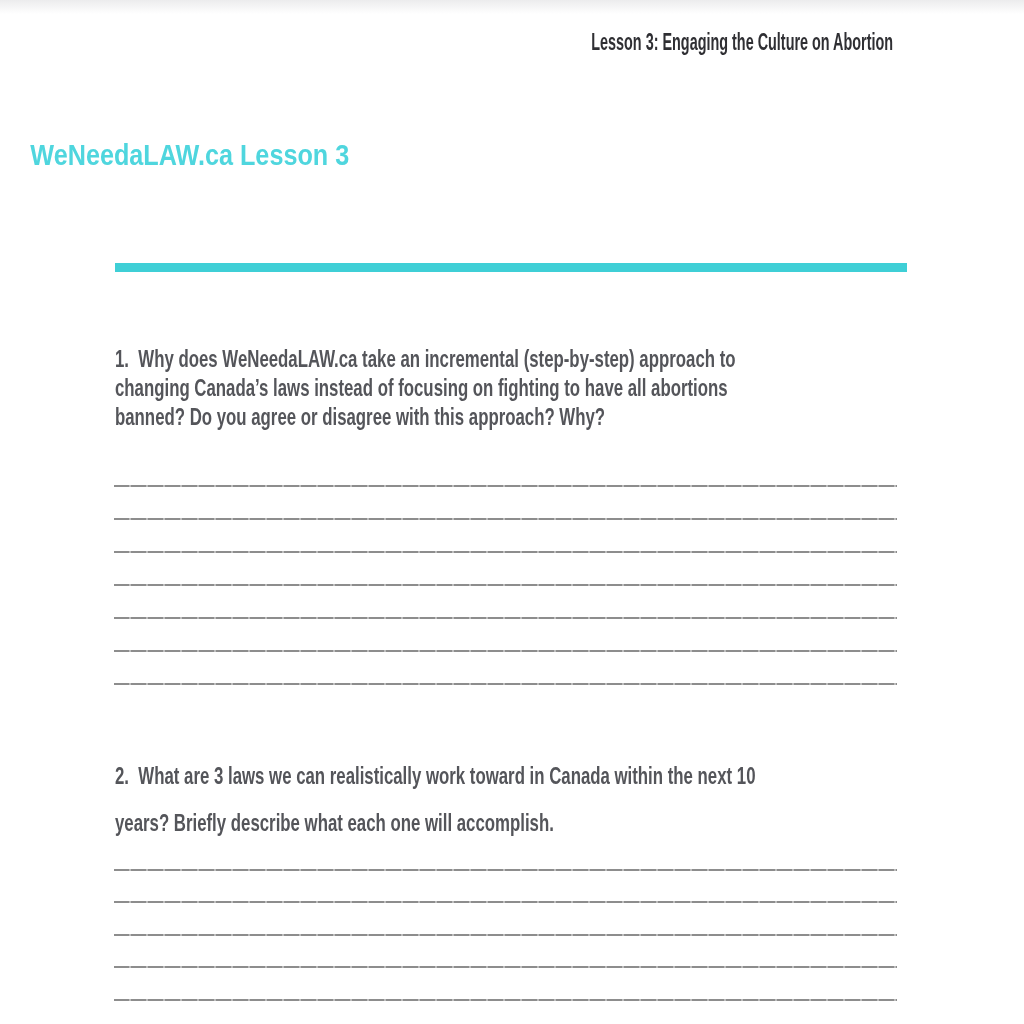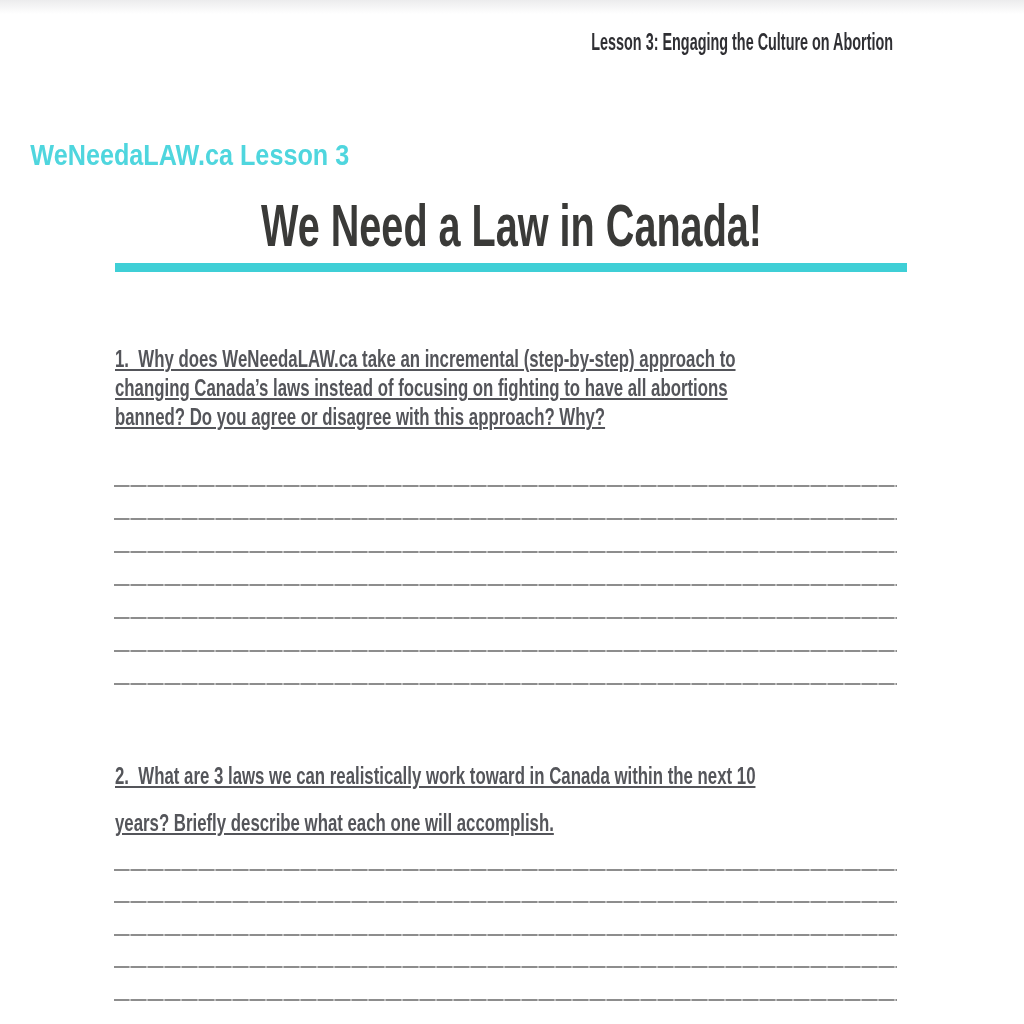--- a/index.html
+++ b/index.html
@@ -49,21 +49,20 @@
   }
   .rule {
     position: absolute; left: 115px; top: 263px;
     width: 792px; height: 9px;
     background: var(--accent-teal, #3fcfd6);
   }
   .question {
     position: absolute; left: 115px;
     color: var(--question-text, #54555a);
     font-size: 24px;
-    text-decoration: underline;
   }
   .q1 { top: 344px; }
   .q2 { top: 752px; }
   .q-line {
     white-space: pre;
     transform: scaleX(0.70); transform-origin: 0 50%;
   }
   .q1 .q-line { line-height: 29px; }
   .q2 .q-line { line-height: 47px; }
 
@@ -86,23 +85,20 @@
 
 <div class="page">
   <div class="top-fade"></div>
 
   <div class="doc-header cond">Lesson 3: Engaging the Culture on Abortion</div>
 
   <div class="subtitle-wrap">
     <span class="subtitle cond">WeNeedaLAW.ca Lesson 3</span>
   </div>
 
-  <div class="title-wrap">
-    <span class="page-title cond">We Need a Law in Canada!</span>
-  </div>
 
   <div class="rule"></div>
 
   <div class="question q1">
       <div class="q-line">1.  Why does WeNeedaLAW.ca take an incremental (step-by-step) approach to</div>
       <div class="q-line">changing Canada’s laws instead of focusing on fighting to have all abortions</div>
       <div class="q-line">banned? Do you agree or disagree with this approach? Why?</div>
     </div>
 
   <div class="answers a1">

